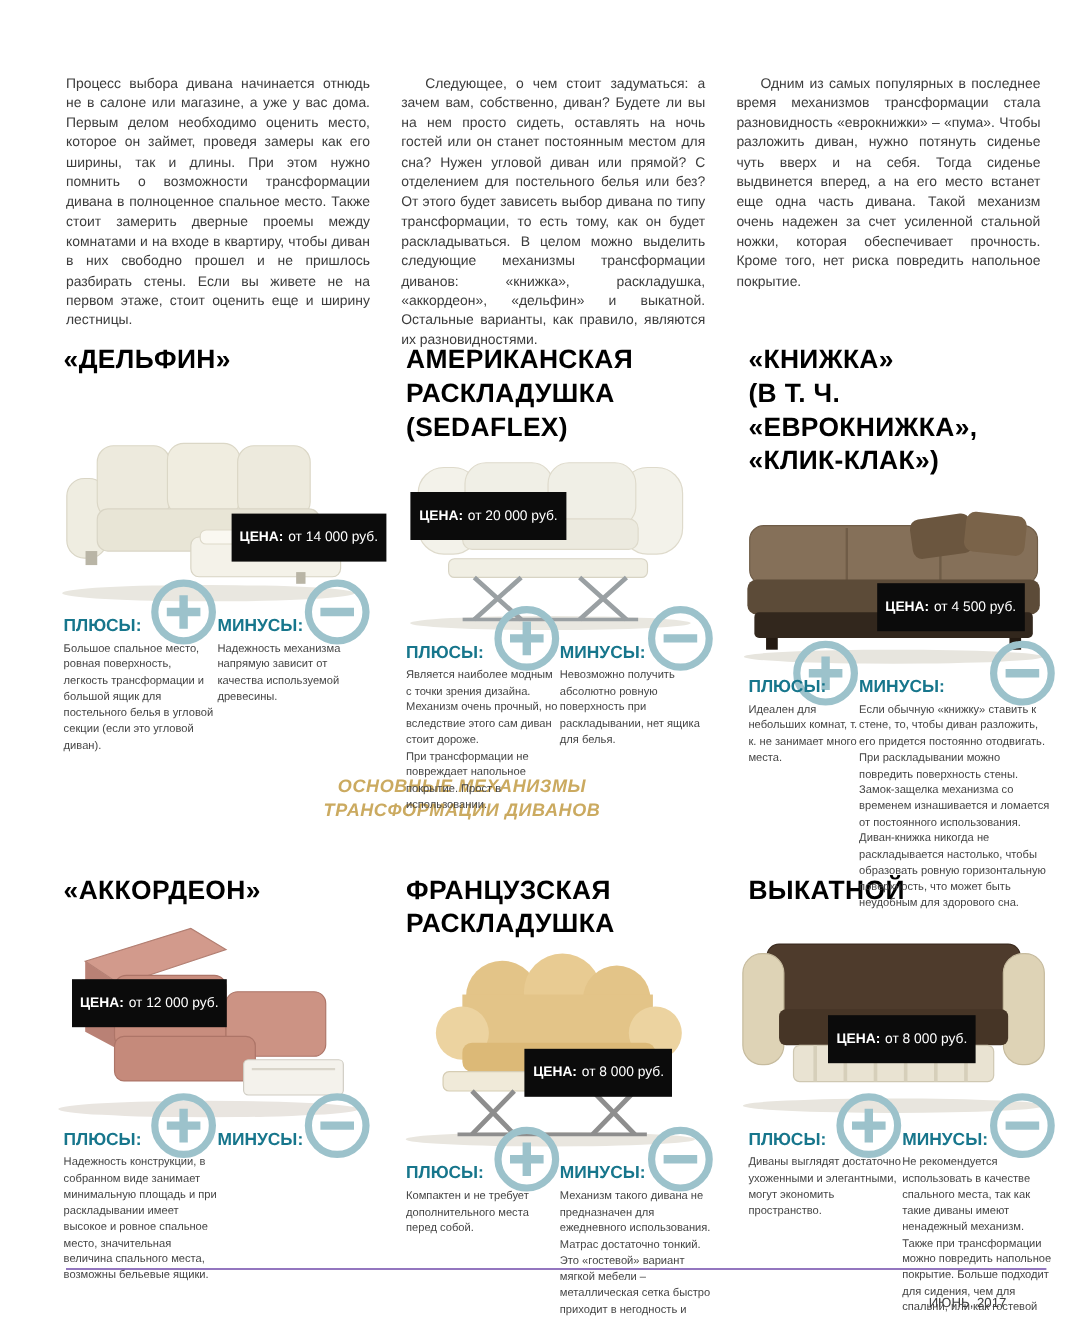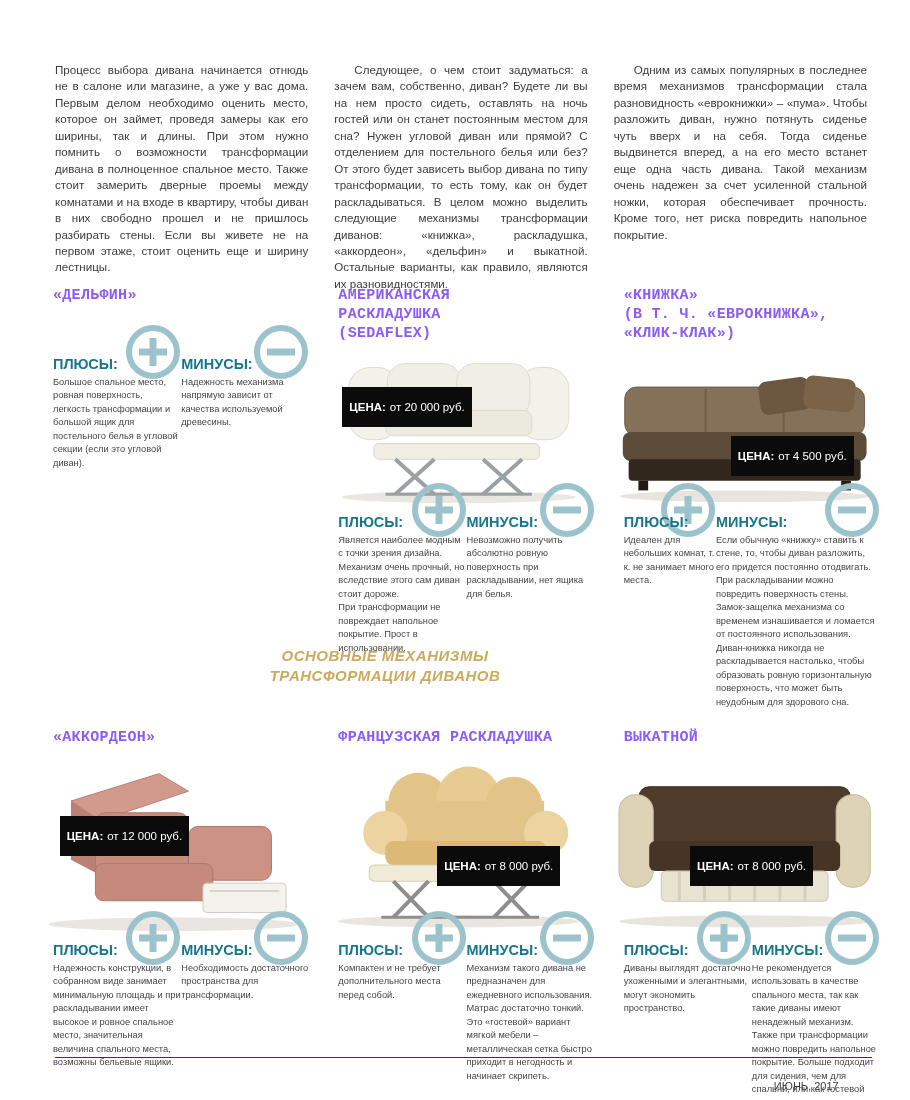--- a/index.html
+++ b/index.html
@@ -7,21 +7,21 @@
   .page { position:relative; width:910px; height:1100px; background:#fff; outline:1px solid #e2e2e2; overflow:hidden; }
 
   .intro { position:absolute; top:62px; left:55px; width:812px; display:flex; gap:26px; }
   .intro p { flex:1; font-size:11.6px; line-height:1.42; text-align:justify; color:#3c3c3c; }
   .intro p.indent { text-indent:20px; }
 
   .row { position:absolute; left:38px; width:842px; display:flex; gap:14px; }
   .row-top { top:286px; }
   .row-bottom { top:728px; }
   .card { flex:1; position:relative; }
-  .card-title { font-size:15px; font-weight:bold; color:#8b5cf6; line-height:1.28; white-space:pre-line; padding-left:15px; letter-spacing:.3px;font-family:Liberation Mono, monospace; }
+  .card-title { font-size:22px; font-weight:bold; color:#000000; line-height:1.28; white-space:pre-line; padding-left:15px; letter-spacing:.3px; }
   .row-top .card-title { min-height:62px; }
   .row-bottom .card-title { min-height:28px; }
 
   .img-wrap { position:relative; height:156px; margin-top:2px; }
   .row-bottom .img-wrap { height:176px; }
   .img-wrap svg { width:100%; height:100%; display:block; }
 
   .price { position:absolute; background:#0b0b0b; color:#fff; font-size:11.5px; padding:14px 7px; white-space:nowrap; }
   .price b { font-weight:bold; margin-right:4px; }
 
@@ -50,20 +50,37 @@
   <div class="intro">
     <p>Процесс выбора дивана начинается отнюдь не в салоне или магазине, а уже у вас дома. Первым делом необходимо оценить место, которое он займет, проведя замеры как его ширины, так и длины. При этом нужно помнить о возможности трансформации дивана в полноценное спальное место. Также стоит замерить дверные проемы между комнатами и на входе в квартиру, чтобы диван в них свободно прошел и не пришлось разбирать стены. Если вы живете не на первом этаже, стоит оценить еще и ширину лестницы.</p>
     <p class="indent">Следующее, о чем стоит задуматься: а зачем вам, собственно, диван? Будете ли вы на нем просто сидеть, оставлять на ночь гостей или он станет постоянным местом для сна? Нужен угловой диван или прямой? С отделением для постельного белья или без? От этого будет зависеть выбор дивана по типу трансформации, то есть тому, как он будет раскладываться. В целом можно выделить следующие механизмы трансформации диванов: «книжка», раскладушка, «аккордеон», «дельфин» и выкатной. Остальные варианты, как правило, являются их разновидностями.</p>
     <p class="indent">Одним из самых популярных в последнее время механизмов трансформации стала разновидность «еврокнижки» – «пума». Чтобы разложить диван, нужно потянуть сиденье чуть вверх и на себя. Тогда сиденье выдвинется вперед, а на его место встанет еще одна часть дивана. Такой механизм очень надежен за счет усиленной стальной ножки, которая обеспечивает прочность. Кроме того, нет риска повредить напольное покрытие.</p>
   </div>
 
   <section class="row row-top">
 
     <article class="card">
       <h2 class="card-title">«ДЕЛЬФИН»</h2>
+      <div class="img-wrap">
+        <svg viewBox="0 0 270 160">
+          <ellipse cx="135" cy="148" rx="125" ry="7" fill="#e9e7e0"></ellipse>
+          <rect x="14" y="50" width="34" height="68" rx="15" fill="#efede1" stroke="#d9d5c5"></rect>
+          <rect x="40" y="22" width="62" height="62" rx="14" fill="#edeadd" stroke="#dbd7c6"></rect>
+          <rect x="100" y="20" width="62" height="62" rx="14" fill="#f0ede0" stroke="#dbd7c6"></rect>
+          <rect x="160" y="22" width="62" height="62" rx="14" fill="#edeadd" stroke="#dbd7c6"></rect>
+          <rect x="40" y="76" width="190" height="36" rx="9" fill="#e8e5d6" stroke="#d9d5c5"></rect>
+          <rect x="120" y="100" width="128" height="34" rx="7" fill="#f4f2e9" stroke="#d8d4c4"></rect>
+          <rect x="128" y="94" width="112" height="12" rx="5" fill="#faf8f1" stroke="#ddd9c9"></rect>
+          <rect x="30" y="112" width="10" height="12" fill="#b9b5a6"></rect>
+          <rect x="210" y="130" width="8" height="10" fill="#b9b5a6"></rect>
+        </svg>
+        <div class="price" style="left:57%; top:50%;">
+          <b>ЦЕНА:</b><span>от 14 000 руб.</span>
+        </div>
+      </div>
       <div class="proscons">
         <div class="pc">
           <span class="pc-icon">
             <svg viewBox="0 0 56 56">
                 <circle cx="28" cy="28" r="24" fill="none" stroke="#9cc2cb" stroke-width="6"></circle>
                 <line x1="14" y1="28" x2="42" y2="28" stroke="#9cc2cb" stroke-width="7"></line>
                 <line x1="28" y1="14" x2="28" y2="42" stroke="#9cc2cb" stroke-width="7"></line>
               </svg>
           </span>
           <h3>ПЛЮСЫ:</h3>
@@ -213,21 +230,20 @@
           <p>Надежность конструкции, в собранном виде занимает минимальную площадь и при раскладывании имеет высокое и ровное спальное место, значительная величина спального места, возможны бельевые ящики.</p>
         </div>
         <div class="pc">
           <span class="pc-icon">
             <svg viewBox="0 0 56 56">
                 <circle cx="28" cy="28" r="24" fill="none" stroke="#9cc2cb" stroke-width="6"></circle>
                 <line x1="14" y1="28" x2="42" y2="28" stroke="#9cc2cb" stroke-width="7"></line>
               </svg>
           </span>
           <h3>МИНУСЫ:</h3>
-          <p>Необходимость достаточного пространства для трансформации.</p>
         </div>
       </div>
     </article>
 
     <article class="card">
       <h2 class="card-title">ФРАНЦУЗСКАЯ РАСКЛАДУШКА</h2>
       <div class="img-wrap">
         <svg viewBox="0 0 270 170">
           <ellipse cx="135" cy="160" rx="120" ry="6" fill="#e9e6df"></ellipse>
           <circle cx="95" cy="42" r="30" fill="#e3c488"></circle>

